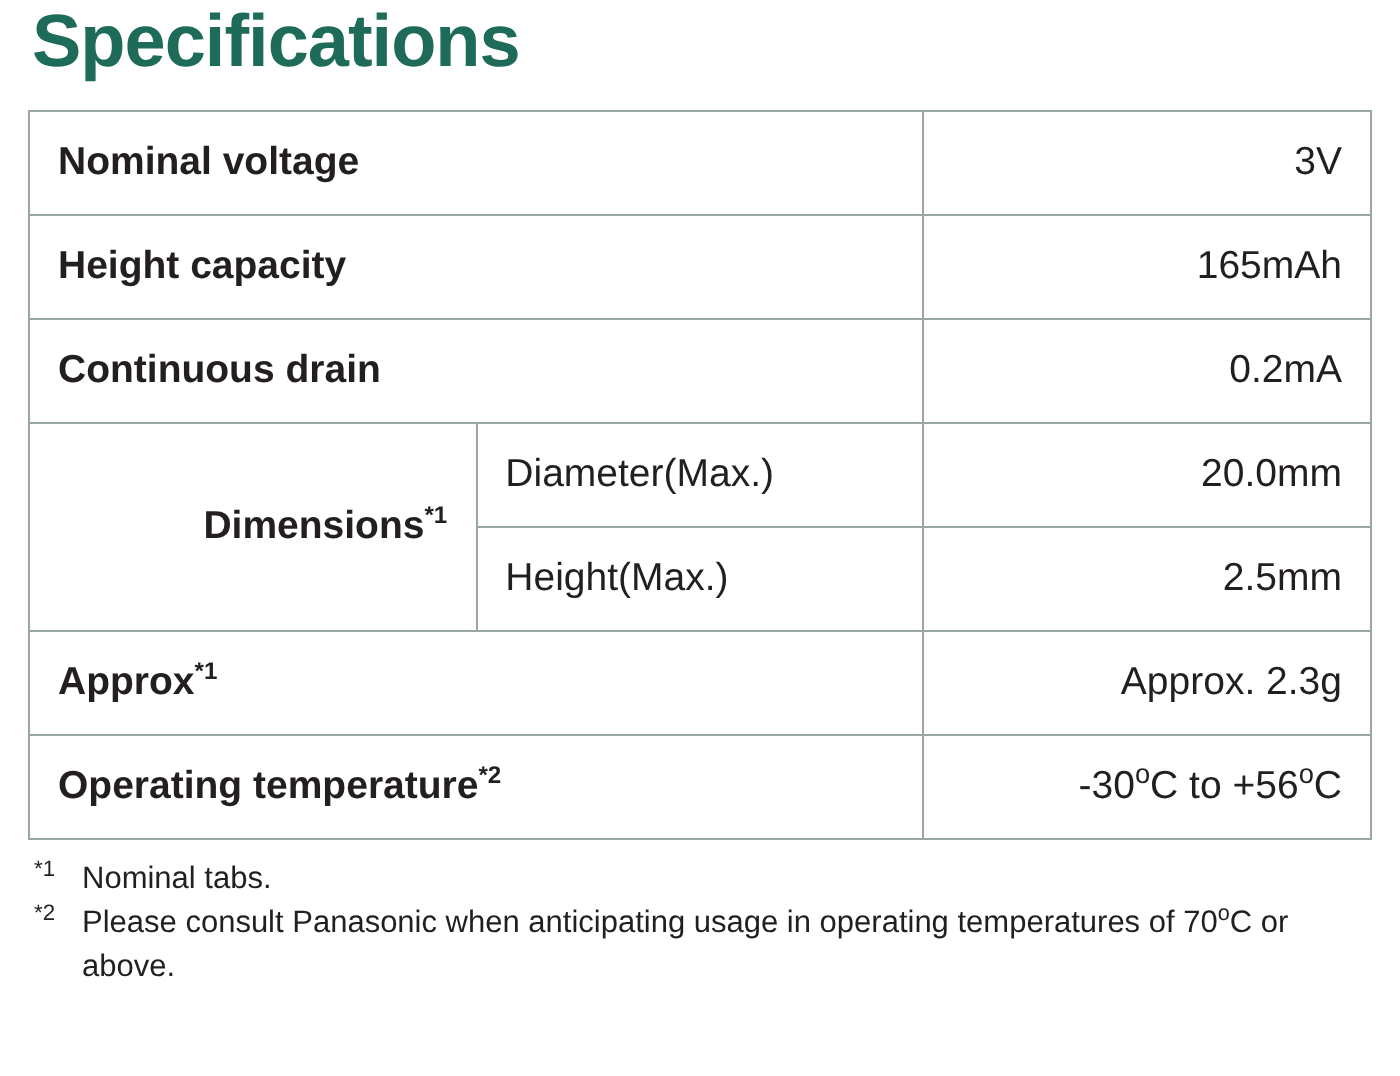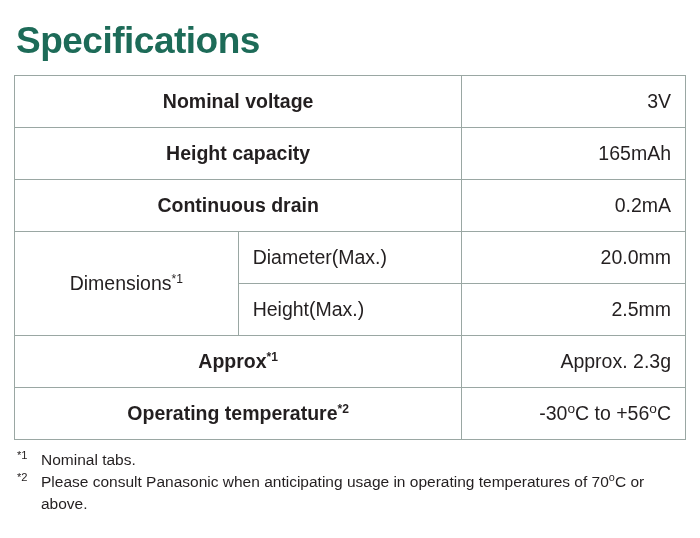--- a/index.html
+++ b/index.html
@@ -12,21 +12,21 @@
     background: #ffffff;
     font-family: "Liberation Sans", sans-serif;
     color: #231f20;
     overflow: hidden;
   }
   .page {
     position: relative;
     width: 700px;
     height: 538px;
     box-sizing: border-box;
-    padding: 20px 14px 0 14px;
+    padding: 0 14px 0 14px;
   }
   .title {
     font-size: 37px;
     font-weight: bold;
     color: #1d6b58;
     letter-spacing: -0.5px;
     line-height: 1.15;
     margin: 0 0 12px 2px;
   }
   table.spec {
@@ -36,29 +36,29 @@
   }
   table.spec td {
     border: 1px solid #9aa7a3;
     padding: 0 14px;
     height: 51px;
     vertical-align: middle;
     font-size: 19.5px;
   }
   td.label {
     font-weight: bold;
-    text-align: center;
+    text-align: left;
   }
   td.value {
     text-align: right;
     font-weight: normal;
   }
   td.dim-head {
-    font-weight: normal;
-    text-align: center;
+    font-weight: bold;
+    text-align: right;
     vertical-align: middle;
   }
   td.sub-label {
     font-weight: normal;
     text-align: left;
   }
   sup {
     font-size: 0.62em;
     vertical-align: super;
     line-height: 0;

